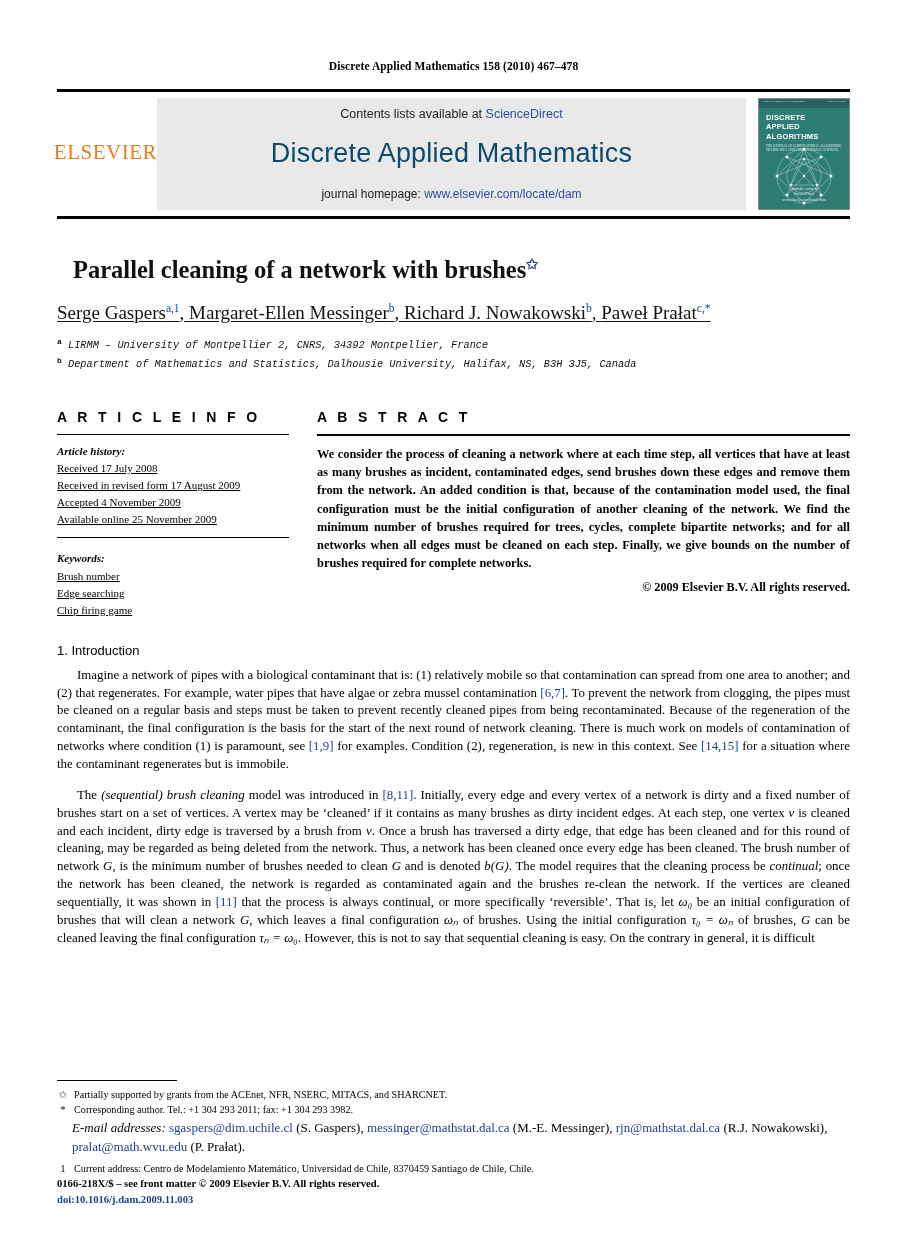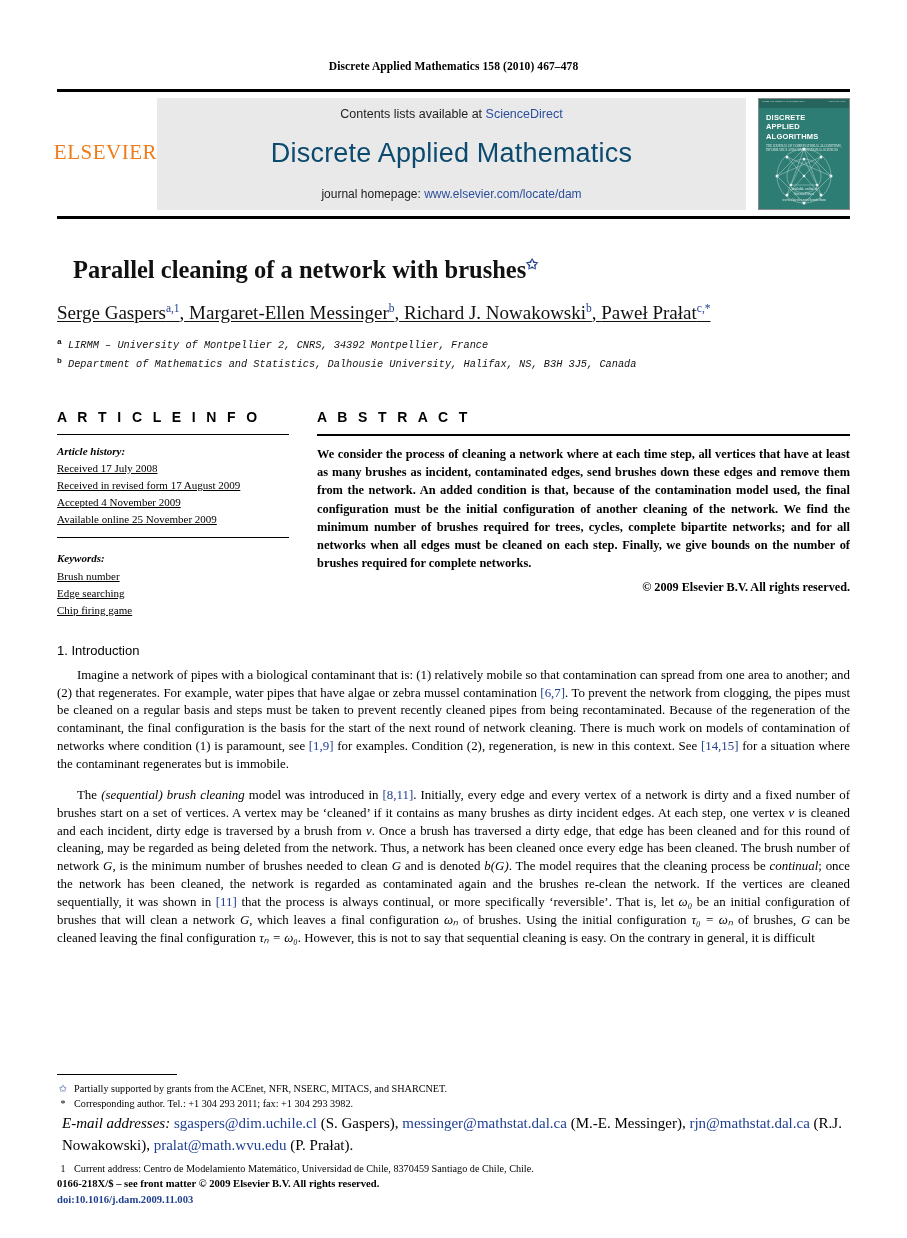--- a/index.html
+++ b/index.html
@@ -234,21 +234,21 @@
   .fn-rule { border-top: 1px solid #000; width: 120px; margin-bottom: 6px; }
   .fn-row {
     font-size: 10.2px;
     line-height: 1.5;
     display: flex;
     gap: 5px;
   }
   .fn-mark { flex: 0 0 12px; text-align: center; font-size: 10px; }
   .fn-mark.star { color: #1f3f8f; }
   .fn-text { flex: 1 1 auto; }
-  .fn-emails { font-size: 15px; line-height: 1.5; margin-left: 5px; }
+  .fn-emails { font-size: 13px; line-height: 1.5; margin-left: 15px; }
   .fn-emails i { font-style: italic; }
   .fn-emails a { color: #1f3f8f; text-decoration: none; }
 
   
   .issn-block {
     position: absolute;
     left: 57px;
     bottom: 30px;
     font-size: 10.6px;
     line-height: 1.5;

